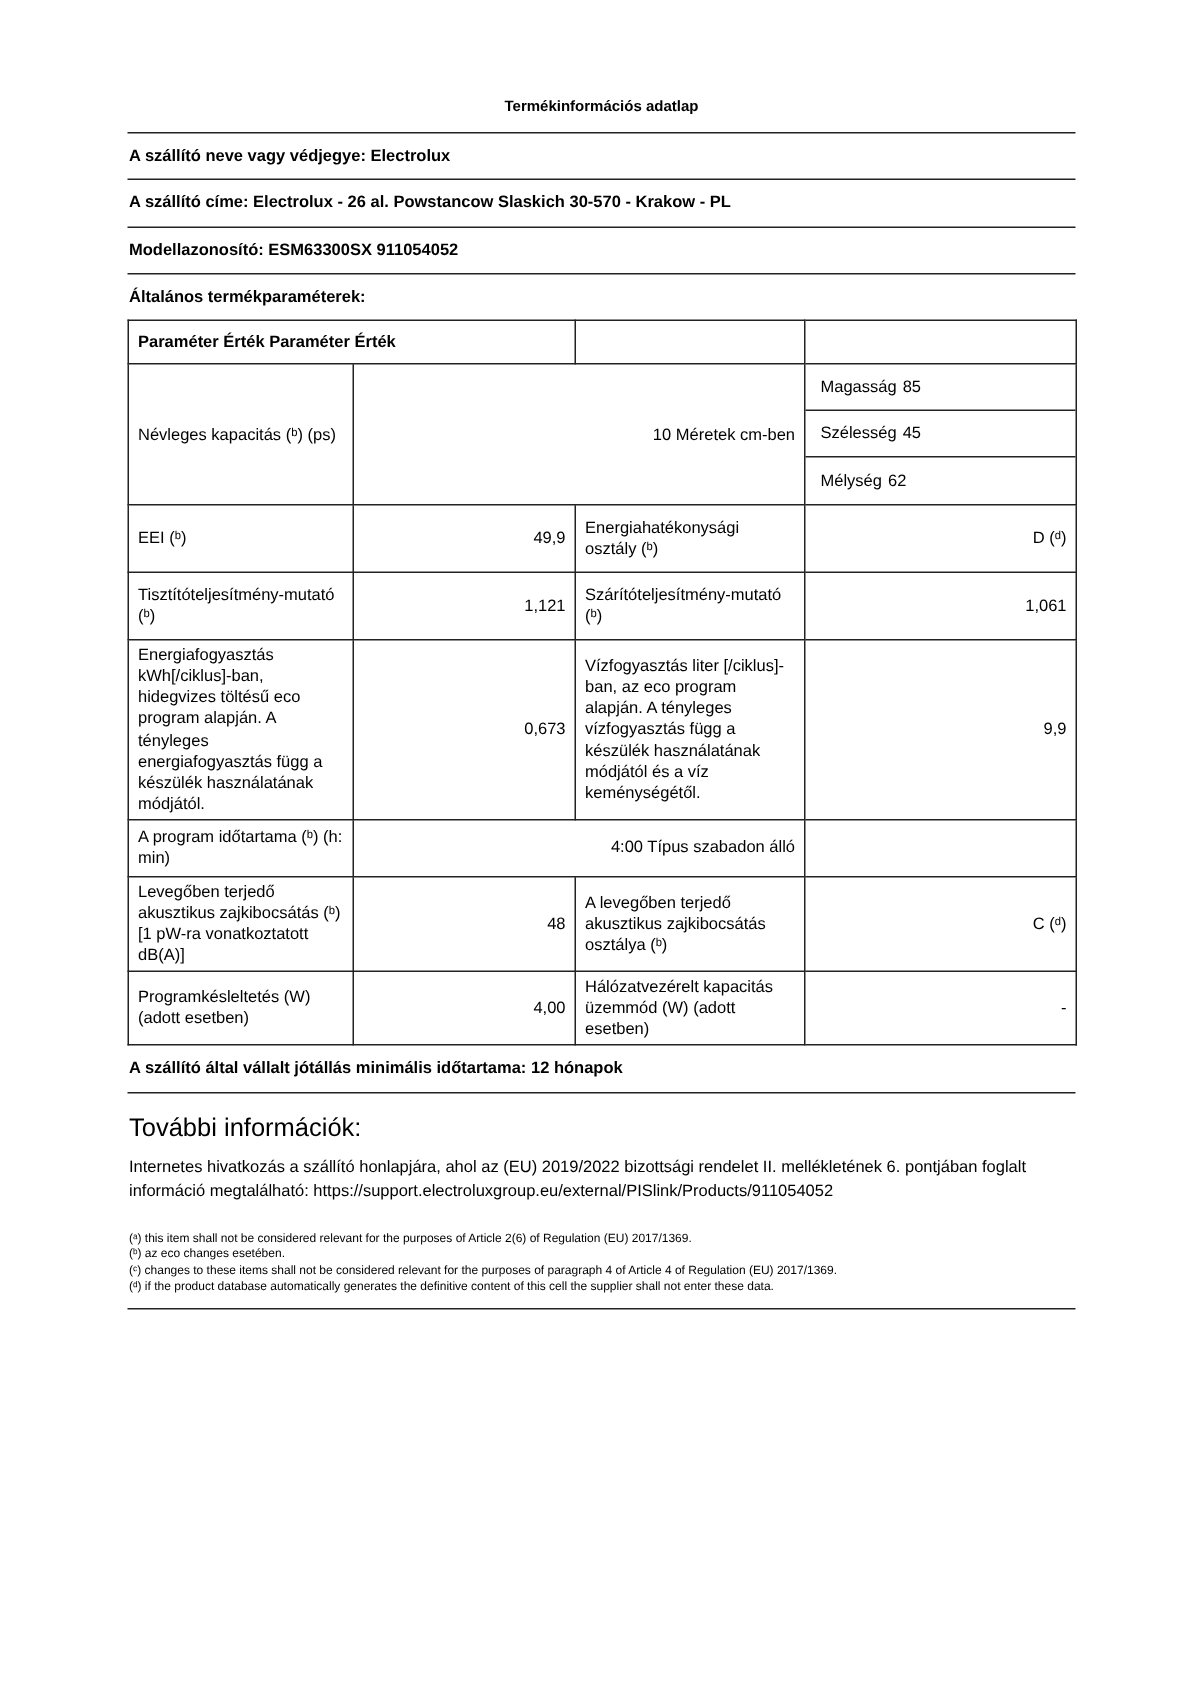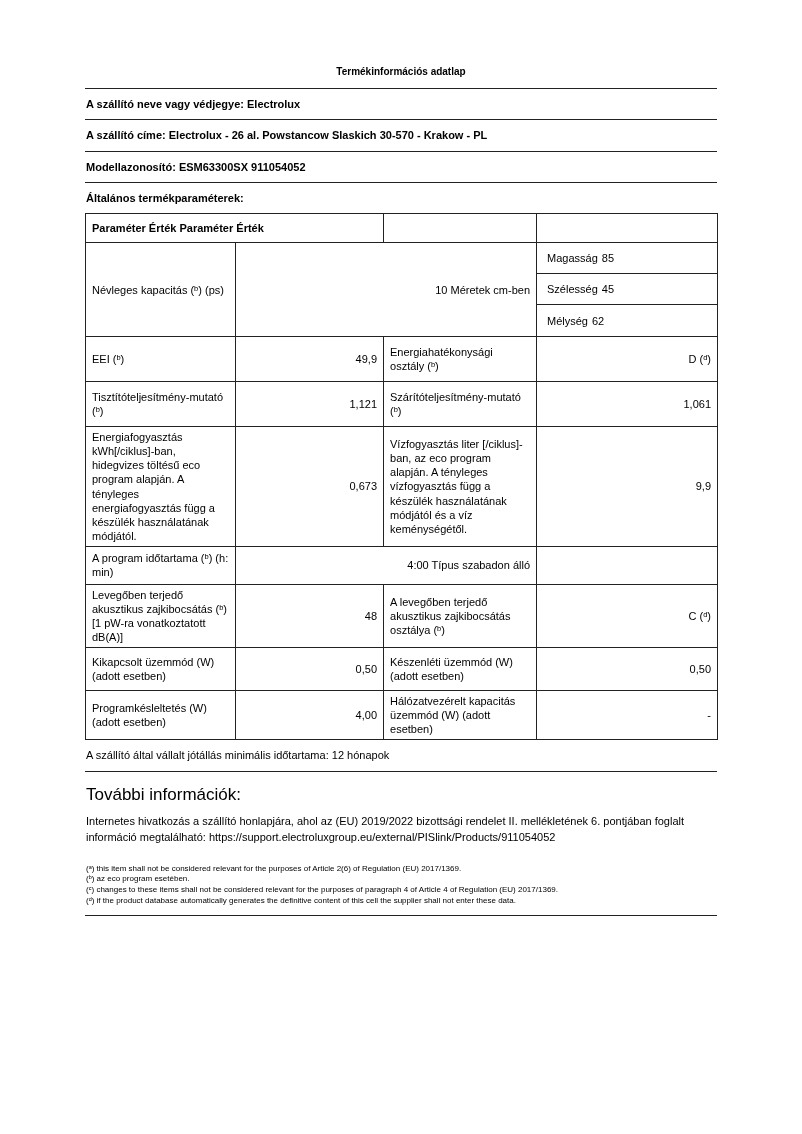--- a/index.html
+++ b/index.html
@@ -17,21 +17,21 @@
   table.params td.val{text-align:right}
   table.params td.dims{padding:0}
   .dim-row{height:31px;display:flex;align-items:center;gap:4px;padding:0 10px;border-bottom:1px solid #222;box-sizing:border-box}
   .dim-row:last-child{border-bottom:0}
   tr.h38 td{height:38px}
   tr.h112 td{height:106px}
   tr.h37 td{height:31px}
   tr.h52 td{height:46px}
   tr.h42 td{height:36px}
   tr.h44 td{height:38px}
-  .guarantee{font-size:11px;font-weight:normal;line-height:1.3;padding:8px 1px;border-bottom:1px solid #222}
+  .guarantee{font-size:11px;font-weight:bold;line-height:1.3;padding:8px 1px;border-bottom:1px solid #222}
   .more-info{font-size:17px;font-weight:normal;line-height:1.3;padding:12px 1px 4px}
   .weblink{font-size:11px;line-height:1.45;padding:4px 1px 16px}
   .weblink a{color:#000;text-decoration:none;cursor:pointer}
   .footnotes{font-size:8px;line-height:1.35;padding:2px 1px 8px;border-bottom:1px solid #222}
   .footnotes span{display:block}
 </style>
 </head>
 <body>
 
 <div class="page">
@@ -123,26 +123,20 @@
       <td></td>
     </tr>
 
     <tr class="h52">
       <td>Levegőben terjedő akusztikus zajkibocsátás (ᵇ) [1 pW-ra vonatkoztatott dB(A)]</td>
       <td class="val">48</td>
       <td>A levegőben terjedő akusztikus zajkibocsátás osztálya (ᵇ)</td>
       <td class="val">C (ᵈ)</td>
     </tr>
 
-    <tr class="h42">
-      <td>Kikapcsolt üzemmód (W) (adott esetben)</td>
-      <td class="val">0,50</td>
-      <td>Készenléti üzemmód (W) (adott esetben)</td>
-      <td class="val">0,50</td>
-    </tr>
 
     <tr class="h44">
       <td>Programkésleltetés (W) (adott esetben)</td>
       <td class="val">4,00</td>
       <td>Hálózatvezérelt kapacitás üzemmód (W) (adott esetben)</td>
       <td class="val">-</td>
     </tr>
   </tbody>
     </table>
 
@@ -153,18 +147,18 @@
 
   <div class="more-info">További információk:</div>
 
   <div class="weblink">
     <span>Internetes hivatkozás a szállító honlapjára, ahol az (EU) 2019/2022 bizottsági rendelet II. mellékletének 6. pontjában foglalt információ megtalálható:</span>
     <a>https://support.electroluxgroup.eu/external/PISlink/Products/911054052</a>
   </div>
 
   <div class="footnotes">
     <span>(ᵃ) this item shall not be considered relevant for the purposes of Article 2(6) of Regulation (EU) 2017/1369.</span>
-    <span>(ᵇ) az eco program esetében.</span>
+    <span>(ᵇ) az eco changes esetében.</span>
     <span>(ᶜ) changes to these items shall not be considered relevant for the purposes of paragraph 4 of Article 4 of Regulation (EU) 2017/1369.</span>
     <span>(ᵈ) if the product database automatically generates the definitive content of this cell the supplier shall not enter these data.</span>
   </div>
 
 </div>
 
 </body></html>

